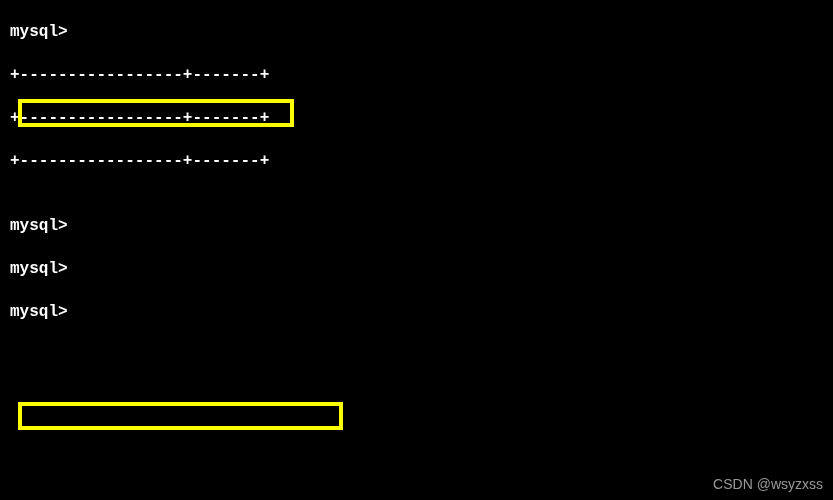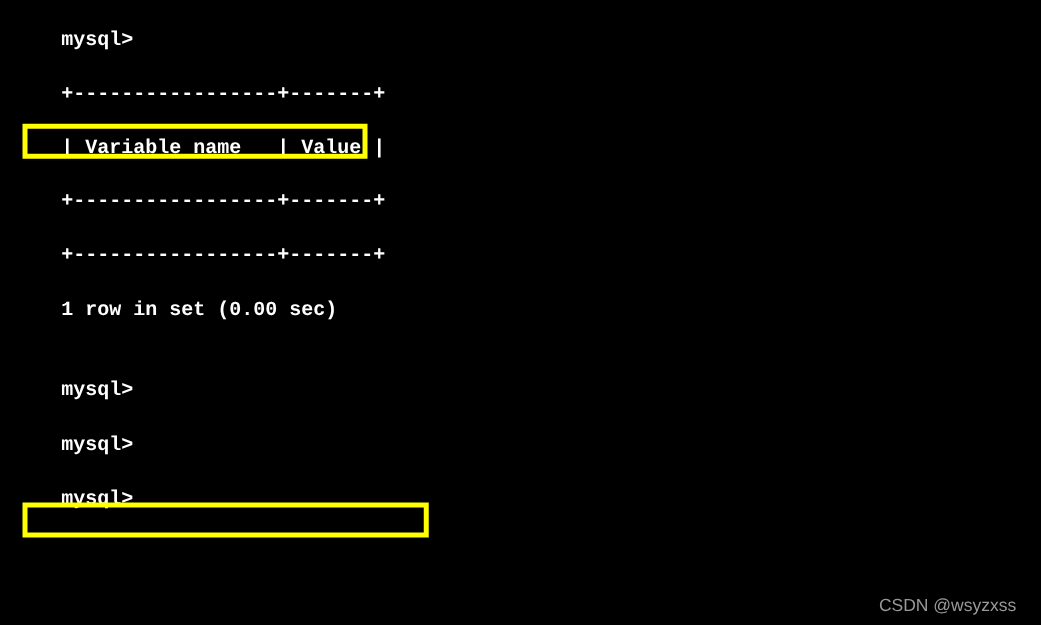--- a/index.html
+++ b/index.html
@@ -19,48 +19,45 @@
       height: 500px;
       overflow: hidden;
       position: relative;
     }
     .terminal {
       padding: 0 10px;
       white-space: pre;
     }
     .line {
       display: block;
-      margin-left: 39px;
     }
     .highlight-box {
       position: absolute;
       border: 4px solid #ffff00;
       background: transparent;
       pointer-events: none;
     }
     .watermark {
       position: absolute;
       bottom: 6px;
-      right: 20px;
+      right: 10px;
       color: #999;
       font-size: 14px;
       font-weight: normal;
       font-family: Arial, sans-serif;
     }
   </style>
 </head>
 <body>
 
 <div class="terminal">
 <span class="line">mysql&gt;</span>
 <span class="line">+-----------------+-------+</span>
-<span class="line">| Variable_name   | Value |</span>
 <span class="line">+-----------------+-------+</span>
 <span class="line">+-----------------+-------+</span>
-<span class="line">1 row in set (0.00 sec)</span>
 <span class="line"></span>
 <span class="line">mysql&gt;</span>
 <span class="line">mysql&gt;</span>
 <span class="line">mysql&gt;</span>
 
 
 <span class="line"></span>
 
 
 

